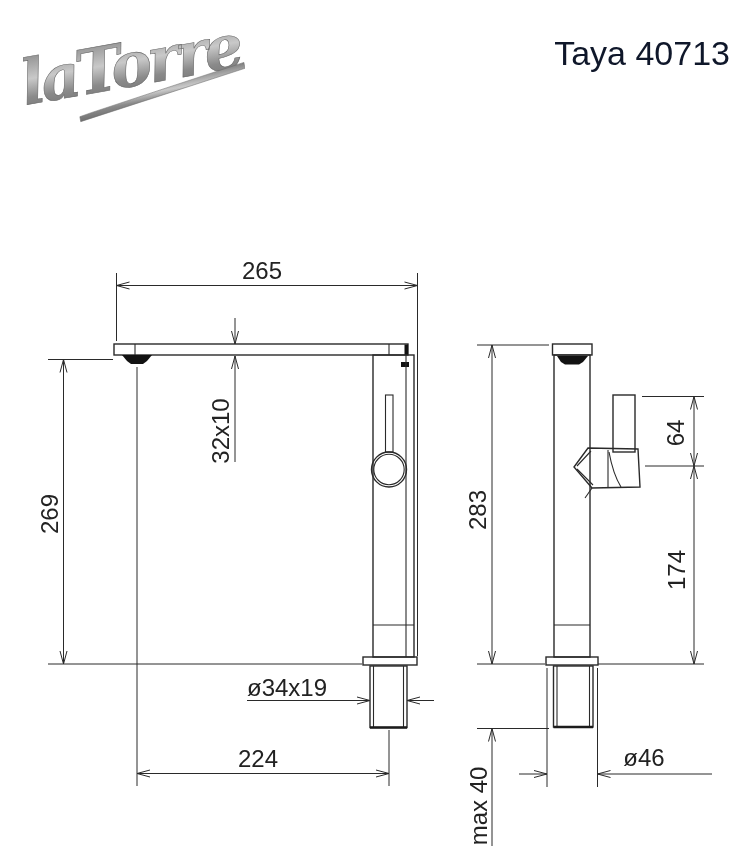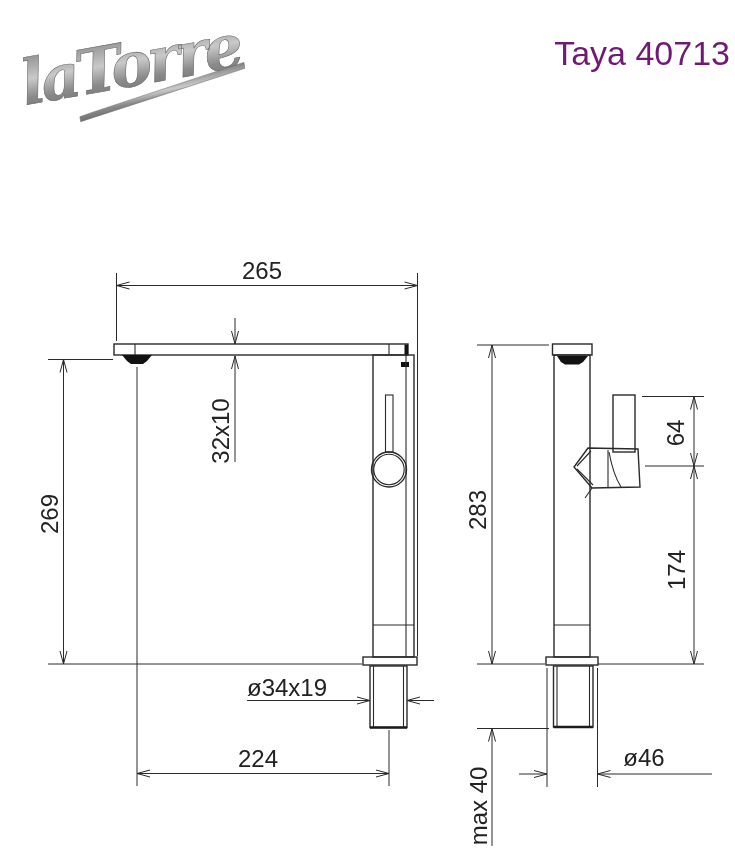--- a/index.html
+++ b/index.html
@@ -1,19 +1,19 @@
 <!DOCTYPE html>
 <html><head>
 <meta charset="utf-8">
 <style>
   html,body{margin:0;padding:0;background:#fff;}
   #stage{position:relative;width:735px;height:854px;background:#fff;overflow:hidden;
          font-family:"Liberation Sans",sans-serif;}
   #title{position:absolute;top:36px;right:5px;font-size:34px;line-height:1;
-         color:#701a75;letter-spacing:0px;}
+         color:#0f172a;letter-spacing:0px;}
   #logo{position:absolute;top:8px;left:10px;width:235px;height:120px;}
   svg{display:block;}
   .ln{stroke:#2a2a2a;stroke-width:1;fill:none;}
   .obj{stroke:#2a2a2a;stroke-width:1.4;fill:none;}
   .obj2{stroke:#2a2a2a;stroke-width:1.1;fill:none;}
   .thick{stroke:#1c1c1c;stroke-width:2.4;fill:none;}
   .blk{fill:#121212;stroke:none;}
   .dimtxt{font-family:"Liberation Sans",sans-serif;font-size:24px;fill:#222;}
   .mid{text-anchor:middle;}
   .logotext{font-family:"DejaVu Serif",serif;font-style:italic;font-weight:bold;

